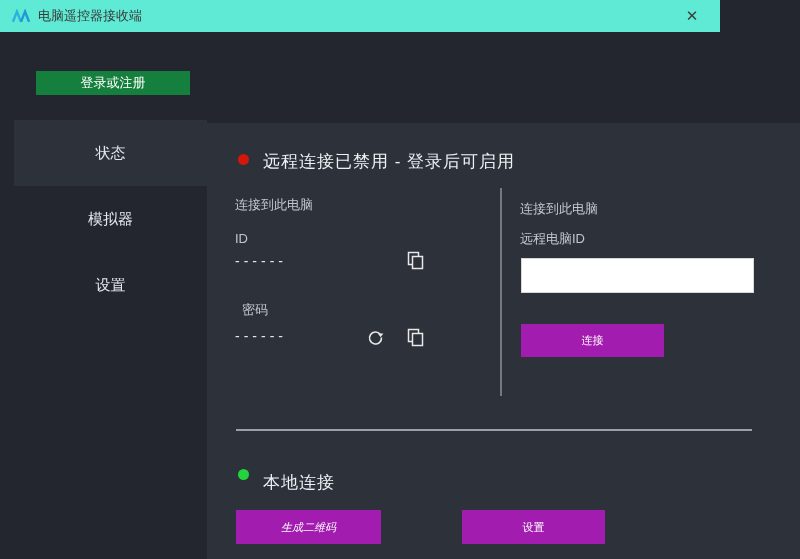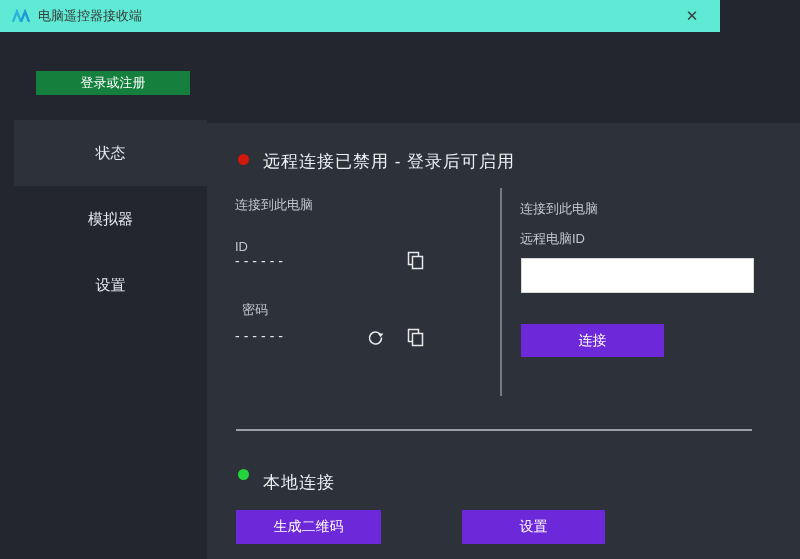--- a/index.html
+++ b/index.html
@@ -49,49 +49,49 @@
   }
   .dot{ position:absolute; width:11px; height:11px; border-radius:50%; }
   .dot-remote{ left:31px; top:31px; }
   .dot-local{ left:31px; top:346px; }
   .sec-header{ position:absolute; color:#eef1f4; font-size:17px; letter-spacing:1px; }
   .hdr-remote{ left:56px; top:27px; }
   .hdr-local{ left:56px; top:348px; }
 
   .lbl{ position:absolute; color:#c2c7ce; font-size:13px; }
   .lbl-thispc{ left:28px; top:73px; }
-  .lbl-id{ left:28px; top:116px; }
+  .lbl-id{ left:28px; top:108px; }
   .lbl-pwd{ left:35px; top:178px; }
   .val{ position:absolute; color:#e3e7ec; font-size:14px; letter-spacing:4px; }
   .val-id{ left:28px; top:130px; }
   .val-pwd{ left:28px; top:205px; }
 
   .icon-btn{ position:absolute; width:20px; height:22px; display:flex; align-items:center; justify-content:center; cursor:default; }
   .copy-id{ left:198px; top:126px; }
   .refresh-pwd{ left:158px; top:203px; }
   .copy-pwd{ left:198px; top:203px; }
 
   .vdivider{ position:absolute; left:293px; top:65px; width:2px; height:208px; background:#75787e; }
 
   .lbl-remotepc{ left:313px; top:77px; }
   .lbl-remoteid{ left:313px; top:107px; }
   .remote-input{
     position:absolute; left:314px; top:135px; width:233px; height:35px;
     background:#ffffff; border:1px solid #d8d8d8; font-size:14px; padding:0 8px;
     font-family:inherit;
   }
   .blue-btn{
-    position:absolute; background:#6d28d9; border:none; color:#fff; font-size:14px;
+    position:absolute; background:#a21caf; border:none; color:#fff; font-size:11px;
     display:flex; align-items:center; justify-content:center; font-family:inherit;
   }
   .connect-btn{ left:314px; top:201px; width:143px; height:33px; }
 
   .hdivider{ position:absolute; left:29px; top:306px; width:516px; height:2px; background:#9aa0a6; }
 
-  .qr-btn{ left:29px; top:387px; width:145px; height:34px; }
+  .qr-btn{ left:29px; top:387px; width:145px; height:34px;font-style:italic; }
   .settings-btn{ left:255px; top:387px; width:143px; height:34px; }
 </style>
 </head>
 <body>
 
 <div class="titlebar">
   <svg class="logo" viewBox="0 0 20 16">
     <polyline points="1,14 5.5,2.5 10,14" fill="none" stroke="#2ab2dd" stroke-width="2.6"></polyline>
     <polyline points="10,14 14.5,2.5 19,14" fill="none" stroke="#2196d4" stroke-width="2.6"></polyline>
   </svg>

